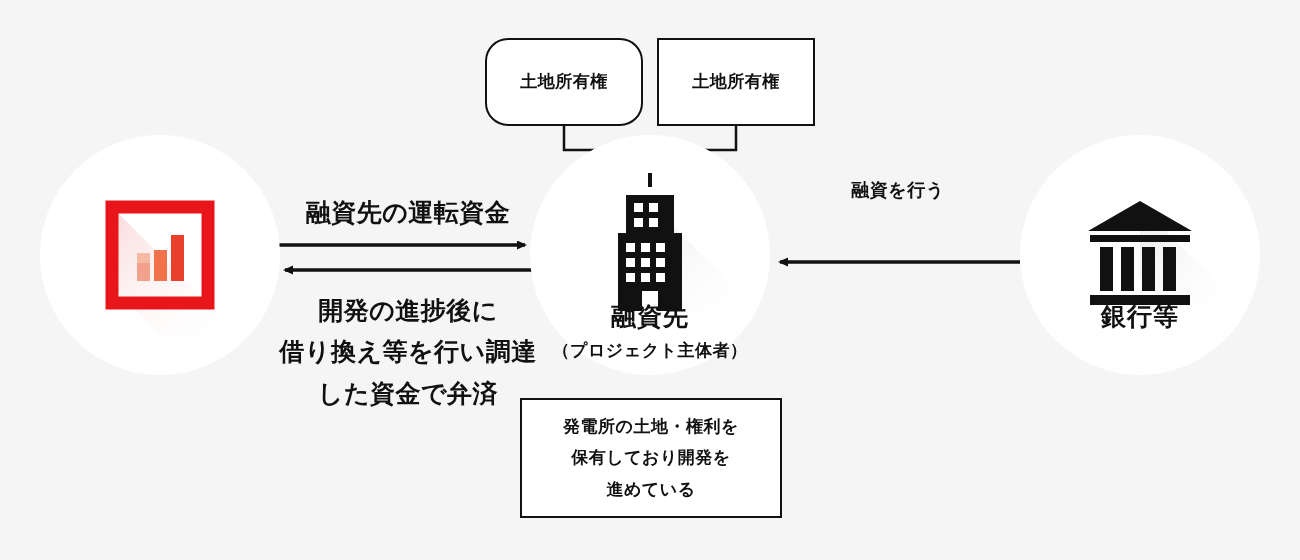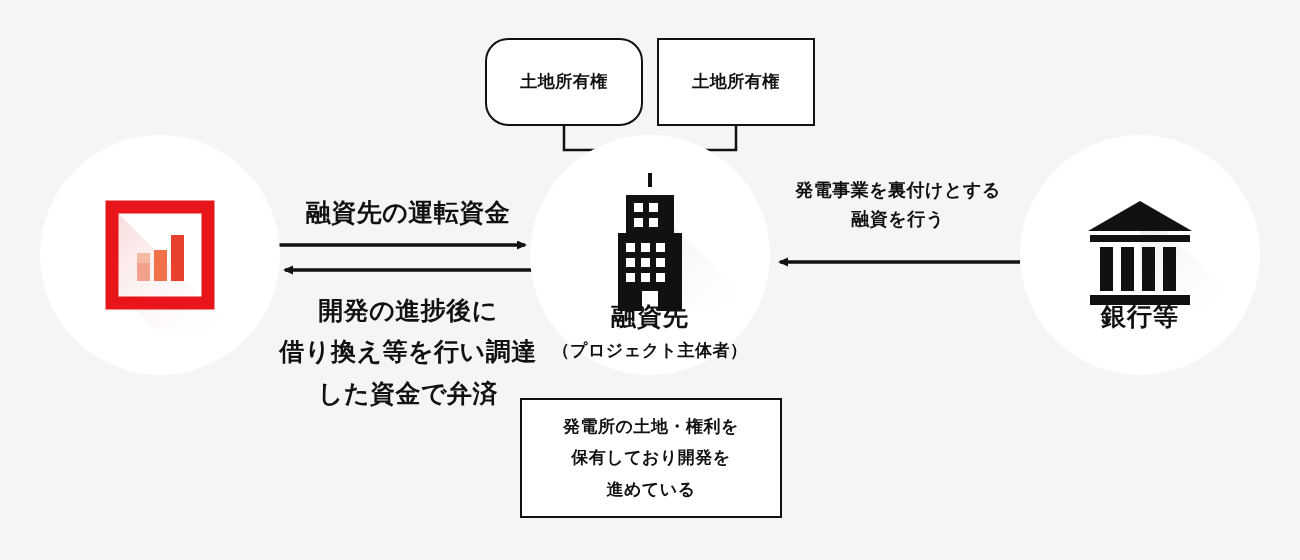--- a/index.html
+++ b/index.html
@@ -188,21 +188,20 @@
 
   <div class="lbl lbl-top-left">融資先の運転資金</div>
 
   <div class="lbl lbl-bot-left">
     <div>開発の進捗後に</div>
     <div>借り換え等を行い調達</div>
     <div>した資金で弁済</div>
   </div>
 
   <div class="lbl lbl-top-right">
-    <div>発電事業を裏付けとする</div>
     <div>融資を行う</div>
   </div>
 
   <div class="node-title title-mid">
     <div class="main">融資先</div>
     <div class="sub">（プロジェクト主体者）</div>
   </div>
 
   <div class="node-title title-right">
     <div class="main">銀行等</div>

